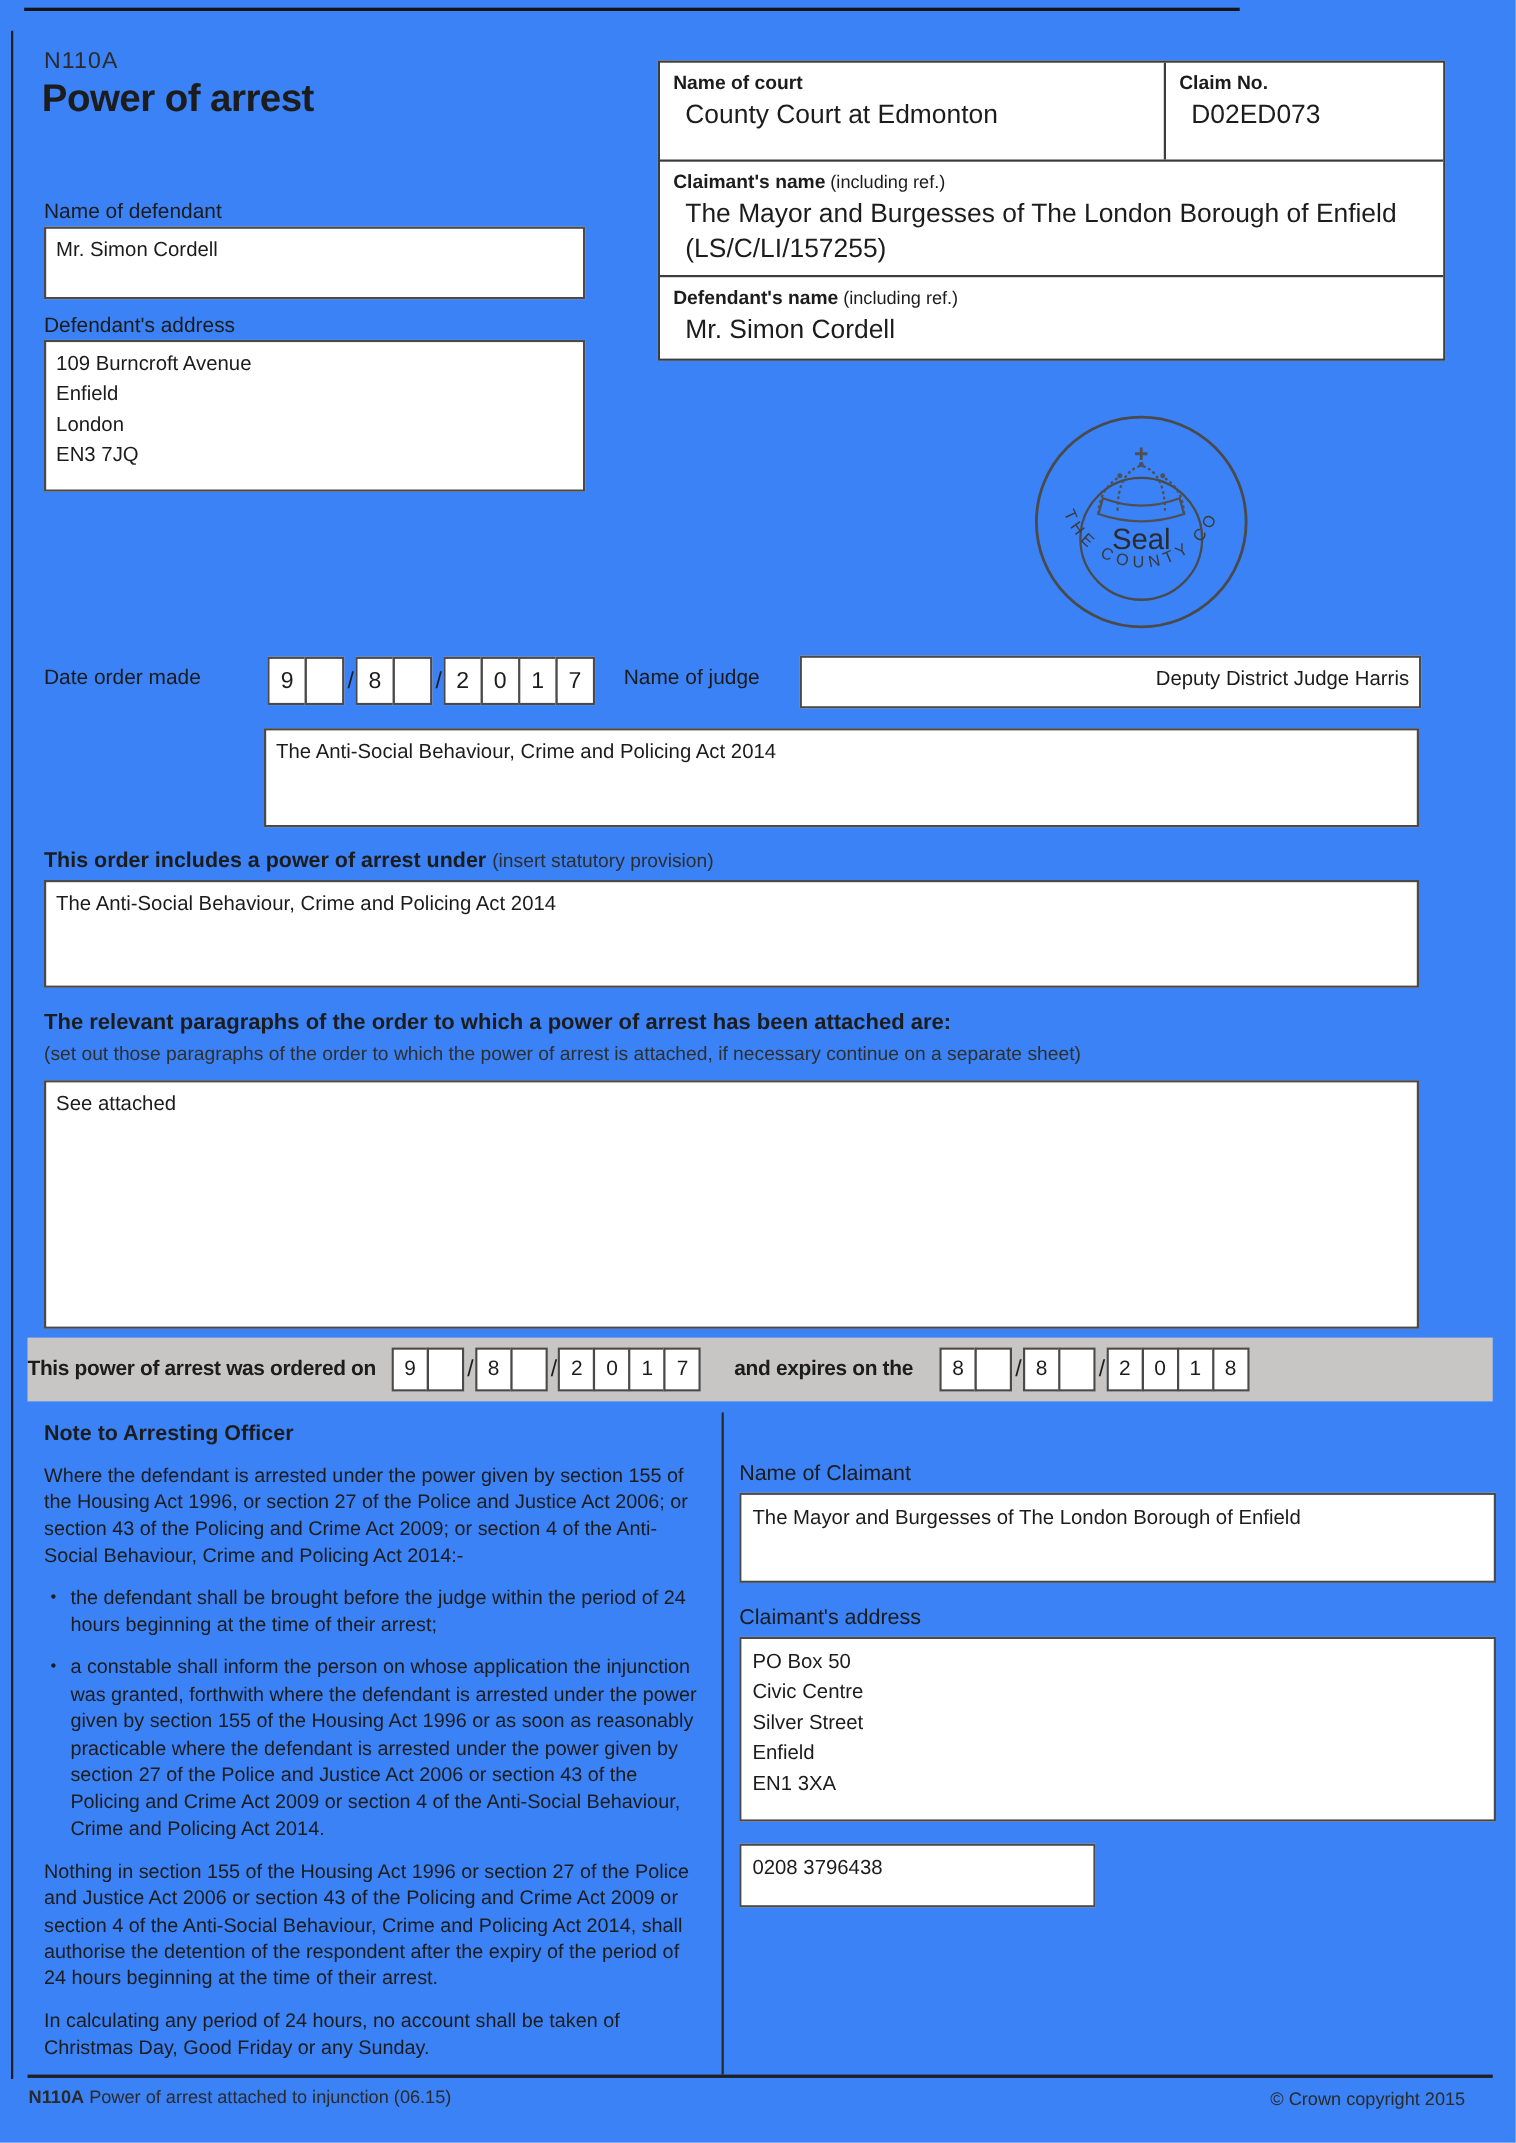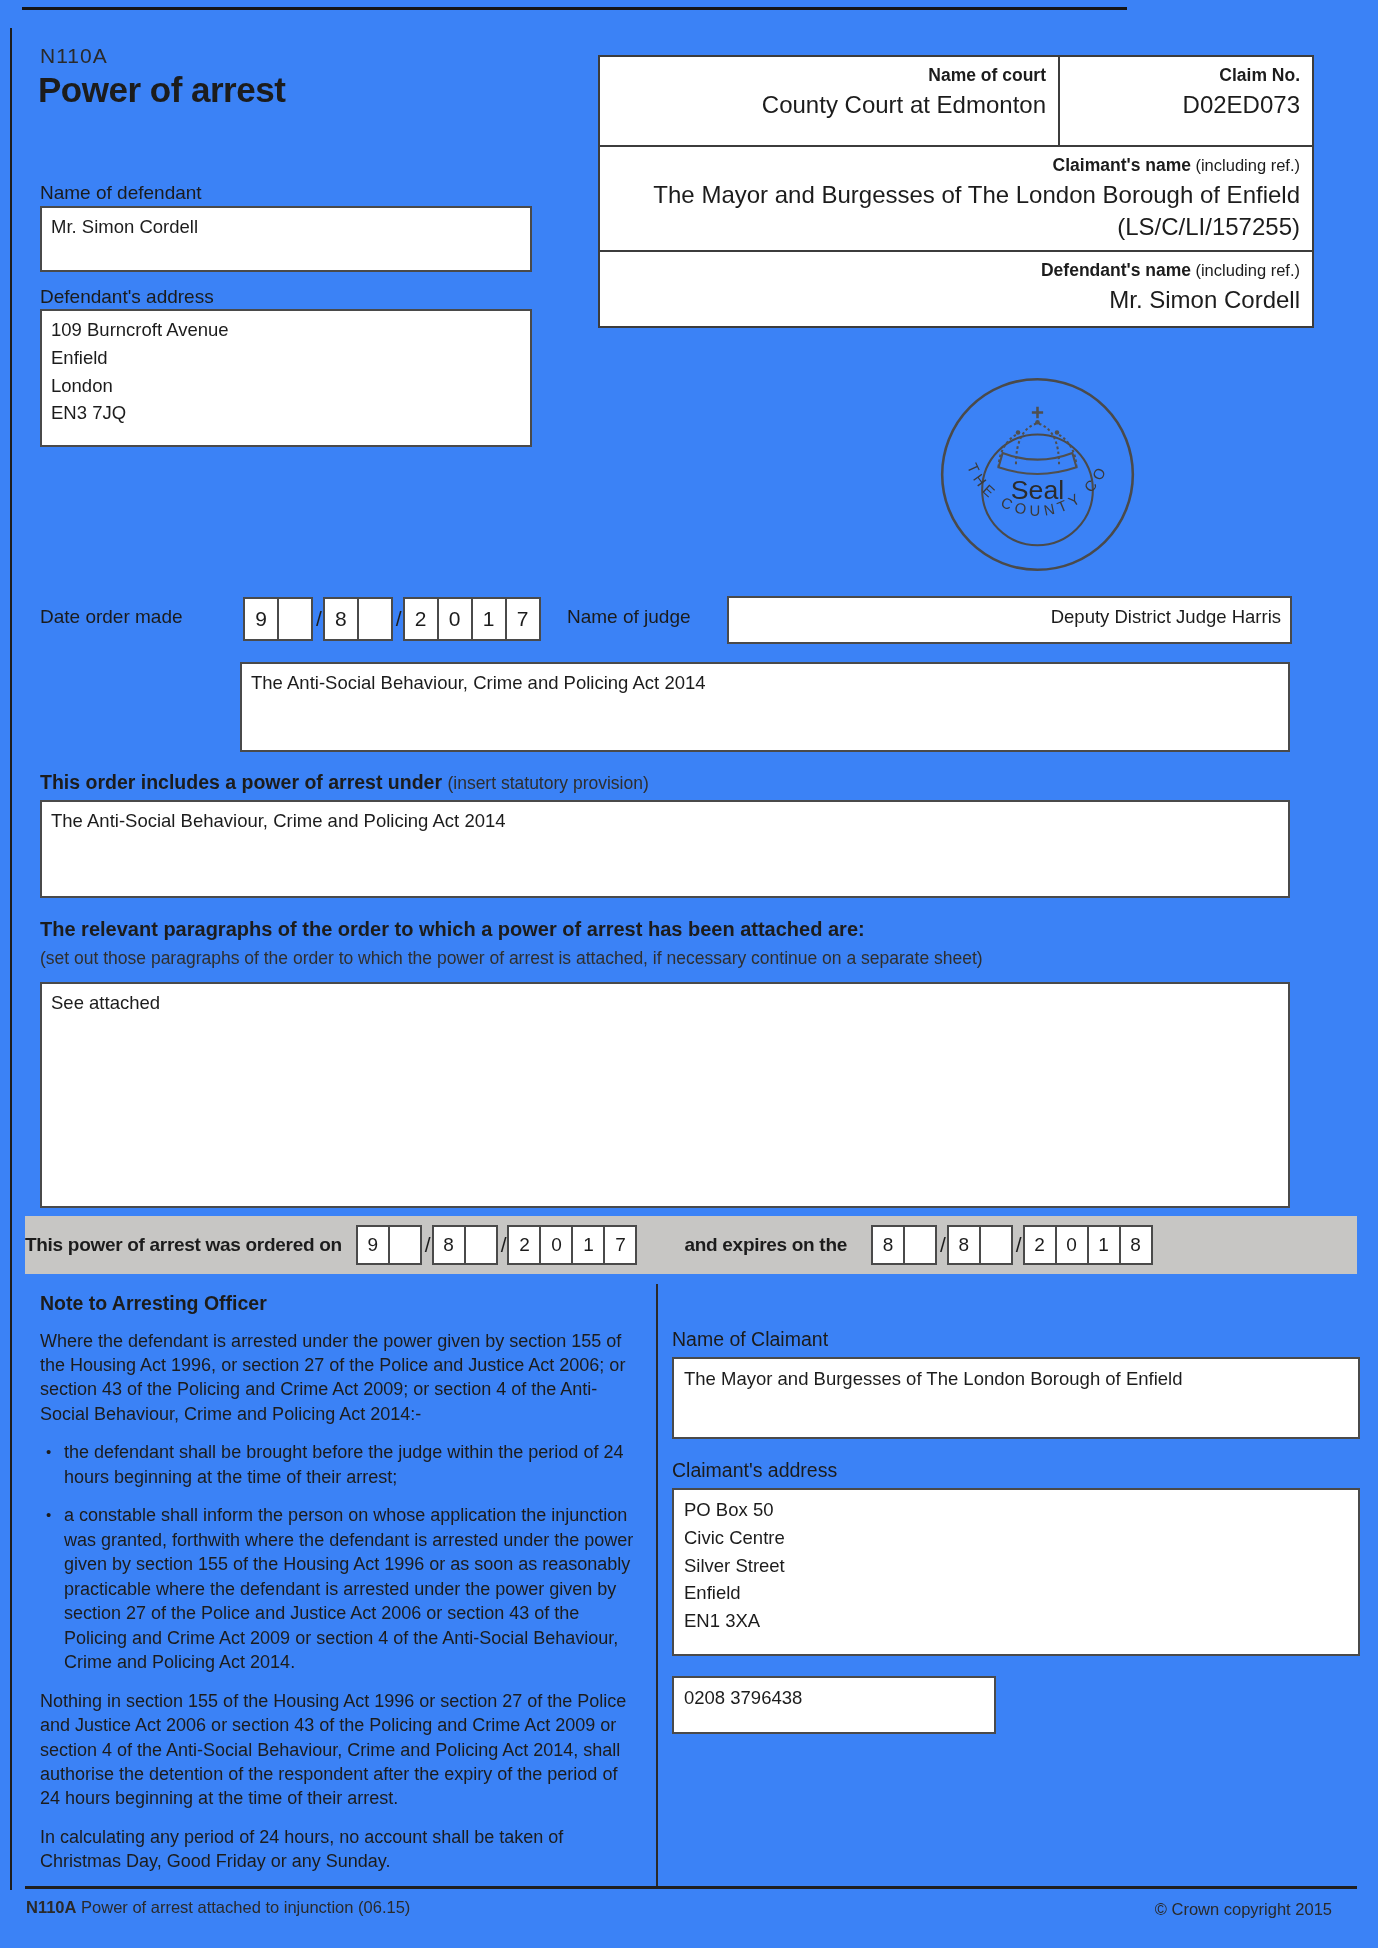--- a/index.html
+++ b/index.html
@@ -10,21 +10,21 @@
   }
   .abs { position:absolute; }
   
   .scanline-top { left:22px; top:7px; width:1105px; height:3px; background:#151515; }
   .scanline-left { left:10px; top:28px; width:2px; height:1862px; background:#1d1d1d; }
 
   .form-code { left:40px; top:44px; font-size:21px; letter-spacing:1px; color:#2a2a2a; }
   .form-title { left:38px; top:70px; font-size:35px; font-weight:bold; letter-spacing:-0.5px; }
 
   
-  .hdr-table { left:598px; top:55px; width:712px; border:2px solid #3c3c3c; background:#fff;text-align:right; }
+  .hdr-table { left:598px; top:55px; width:712px; border:2px solid #3c3c3c; background:#fff; }
   .hdr-row { display:flex; border-top:2px solid #3c3c3c; }
   .hdr-row:first-child { border-top:none; }
   .hdr-cell { padding:8px 12px 6px 12px; }
   .hdr-cell.grow { flex:1; }
   .hdr-cell.claim { width:228px; border-left:2px solid #3c3c3c; }
   .hdr-label { font-weight:bold; font-size:17.5px; }
   .hdr-suffix { font-weight:normal; font-size:16.5px; }
   .hdr-value { font-size:24px; padding-top:3px; line-height:1.35;margin-left:11px; }
   .row-court { min-height:88px; }
   .row-claimant { min-height:95px; }
@@ -54,21 +54,21 @@
   .para-lbl { left:40px; top:918px; font-size:20px; font-weight:bold; }
   .para-hint { left:40px; top:948px; font-size:17.5px; color:#2f2f2f; }
 
   
   .bar {
     left:25px; top:1216px; width:1332px; height:58px; background:#c7c6c4;
     display:flex; align-items:center; padding-left:0; box-sizing:border-box;
   }
   .bar-txt { font-weight:bold; font-size:19px; letter-spacing:-0.3px; }
   .bar .dgroup { margin-left:14px; }
-  .bar .mid { margin-left:47px; margin-right:10px; }
+  .bar .mid { margin-left:30px; margin-right:10px; }
 
   
   .col-divider { left:656px; top:1284px; width:2px; height:602px; background:#2a2a2a; }
   .note-col { left:40px; top:1290px; width:598px; font-size:18px; line-height:1.36; }
   .note-h { font-weight:bold; font-size:19.5px; margin-bottom:12px; }
   .note-p { margin-bottom:14px; }
   .bullet-row { display:flex; margin:14px 0 14px 6px; }
   .bullet-mark { width:18px; font-size:15px; padding-top:2px; }
   .bullet-text { flex:1; }
 

